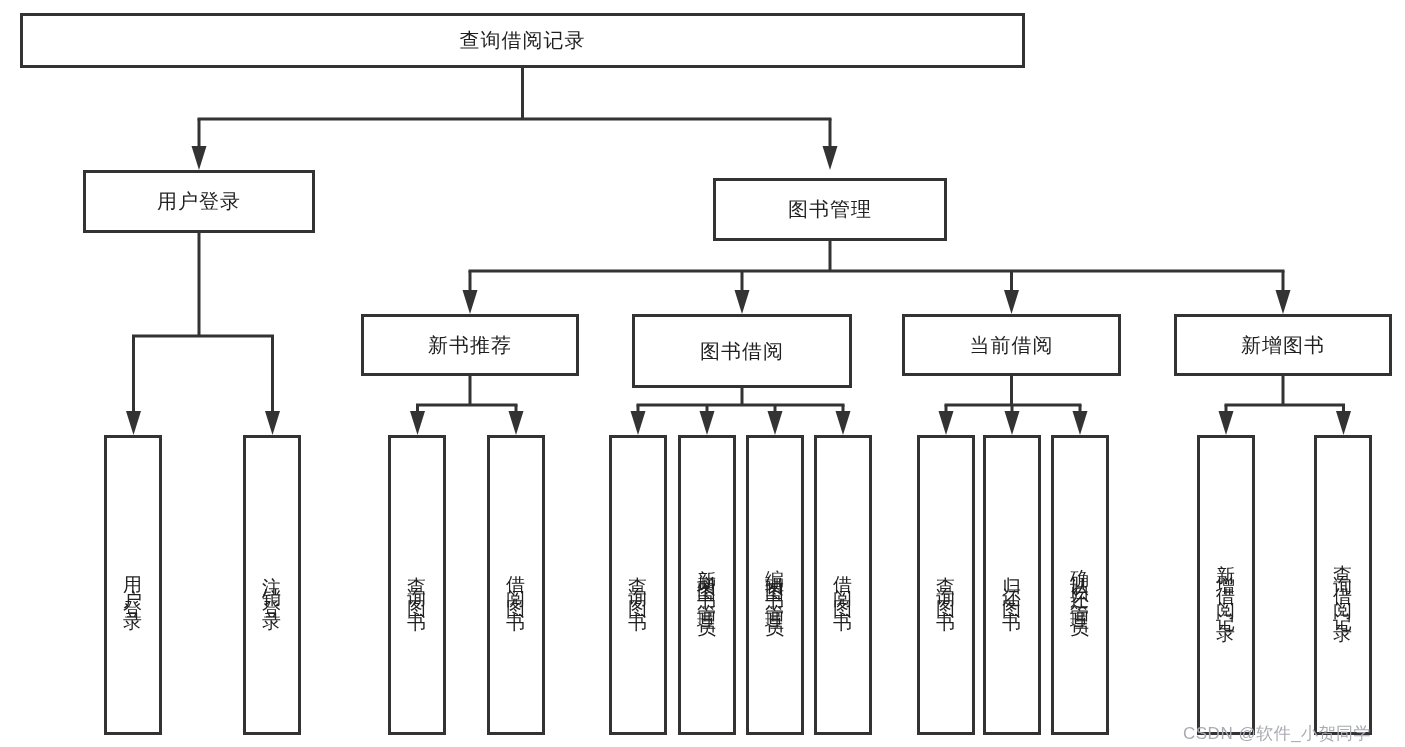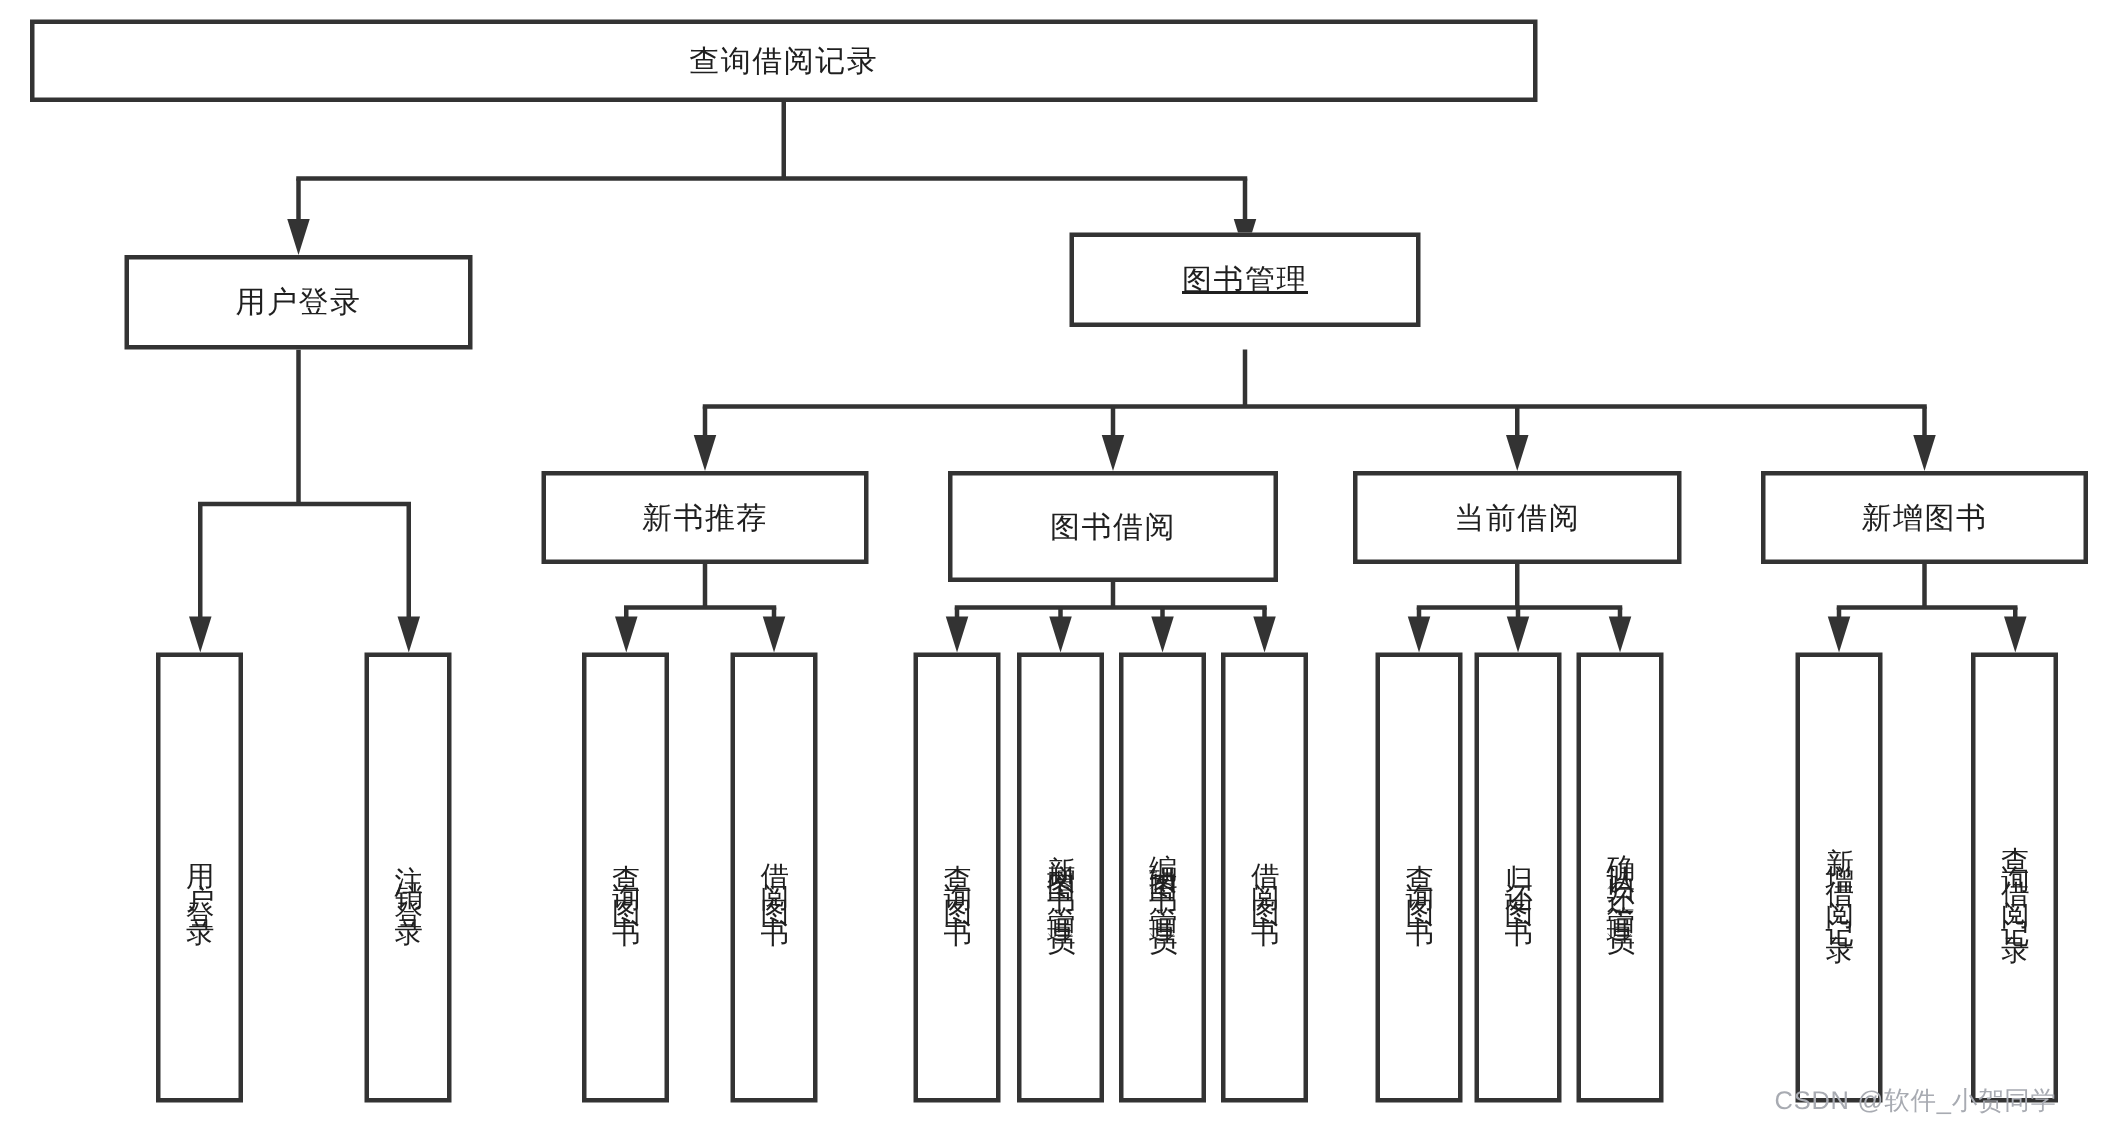--- a/index.html
+++ b/index.html
@@ -108,21 +108,21 @@
       <polygon points="1336,411 1351,411 1343.5,435" fill="#333333"></polygon>
     </svg>
 
   <div class="node hbox" style="left:20px; top:13px; width:1005px; height:55px;">
     <span>查询借阅记录</span>
   </div>
 
   <div class="node hbox" style="left:83px; top:170px; width:232px; height:63px;">
     <span>用户登录</span>
   </div>
-  <div class="node hbox" style="left:713px; top:155px; width:234px; height:63px;text-decoration:underline;">
+  <div class="node hbox" style="left:713px; top:178px; width:234px; height:63px;">
     <span>图书管理</span>
   </div>
 
   <div class="node hbox" style="left:361px; top:314px; width:218px; height:62px;">
     <span>新书推荐</span>
   </div>
   <div class="node hbox" style="left:632px; top:314px; width:220px; height:74px;">
     <span>图书借阅</span>
   </div>
   <div class="node hbox" style="left:902px; top:314px; width:219px; height:62px;text-align:right;">

